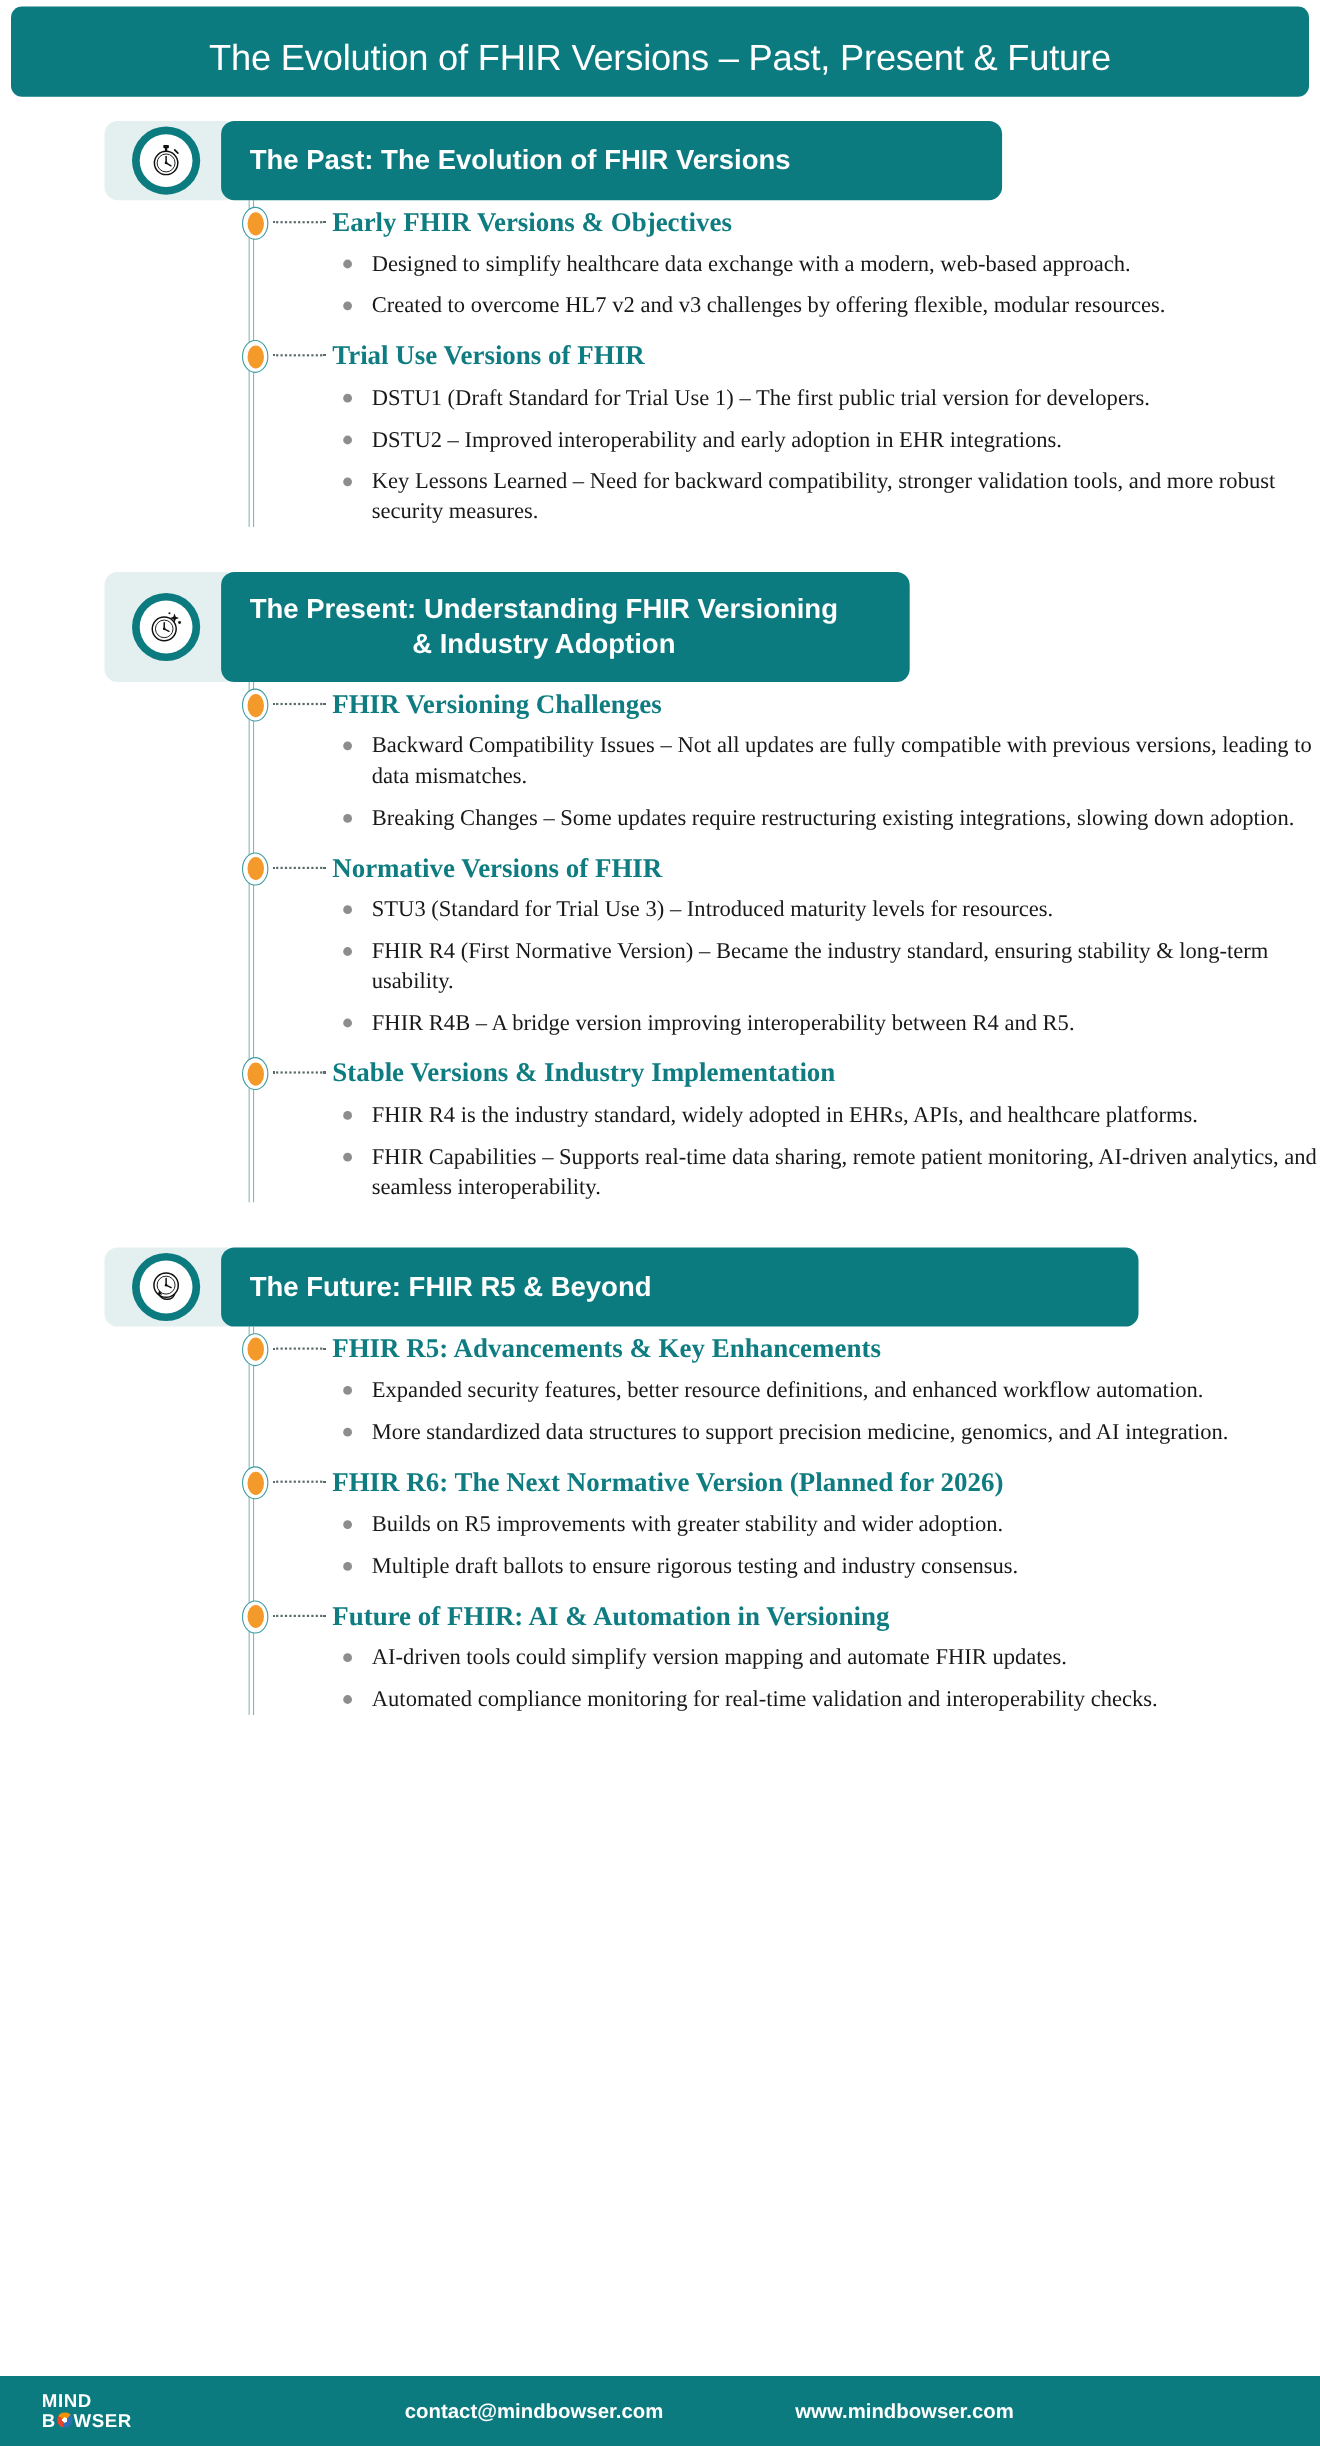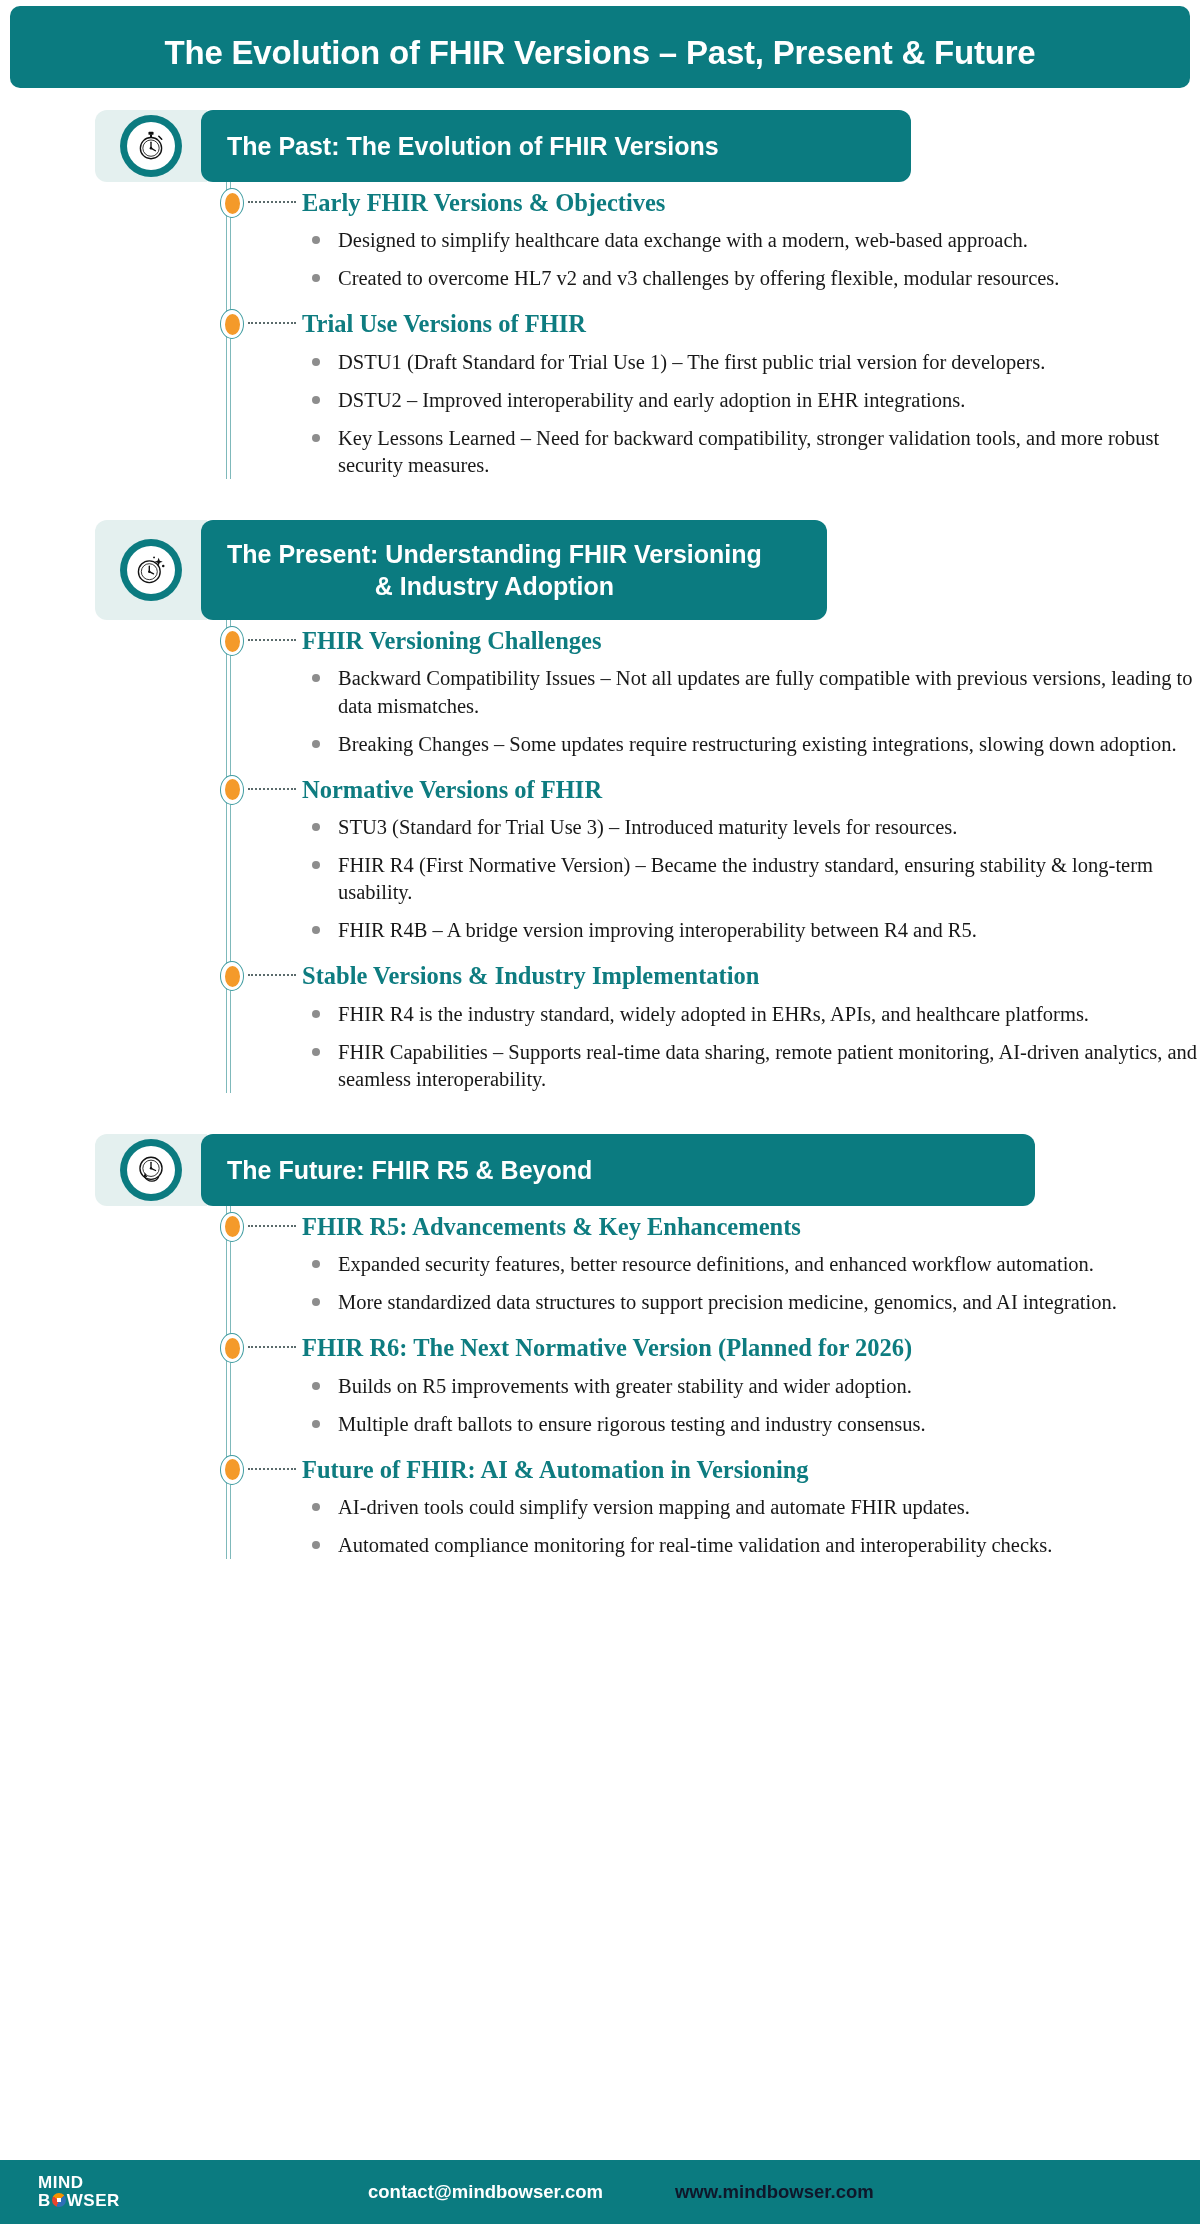--- a/index.html
+++ b/index.html
@@ -16,21 +16,21 @@
     background: #0b7b80;
     border-radius: 10px;
     height: 82px;
     display: flex;
     align-items: center;
     justify-content: center;
   }
   .title-banner h1 {
     color: #ffffff;
     font-size: 33px;
-    font-weight: bold;
+    font-weight: normal;
     letter-spacing: -0.2px;
     text-align: center;
     margin-top: 11px;
   }
 
   
   .section { position: relative; }
   .sec-header-row {
     display: flex;
     align-items: stretch;
@@ -169,21 +169,21 @@
   .logo-o {
     display: inline-block;
     width: 14px; height: 14px;
     border-radius: 50%;
     margin: 0 1px;
     background:
       radial-gradient(circle at 50% 50%, #ffffff 0 23%, rgba(0,0,0,0) 24%),
       conic-gradient(from 200deg, #e8452c 0 28%, #f39200 28% 58%, #2e6fb7 58% 100%);
   }
   .footer-mail { color: #fff; font-size: 18.5px; font-weight: bold; margin-left: 150px; }
-  .footer-site { color: #0f172a; font-size: 18.5px; font-weight: bold; margin-left: 72px; }
+  .footer-site { color: #ffffff; font-size: 18.5px; font-weight: bold; margin-left: 120px; }
 
   .spacer-top { height: 22px; }
 </style>
 </head>
 <body>
 
 <div class="title-banner">
   <h1>The Evolution of FHIR Versions – Past, Present &amp; Future</h1>
 </div>
 

